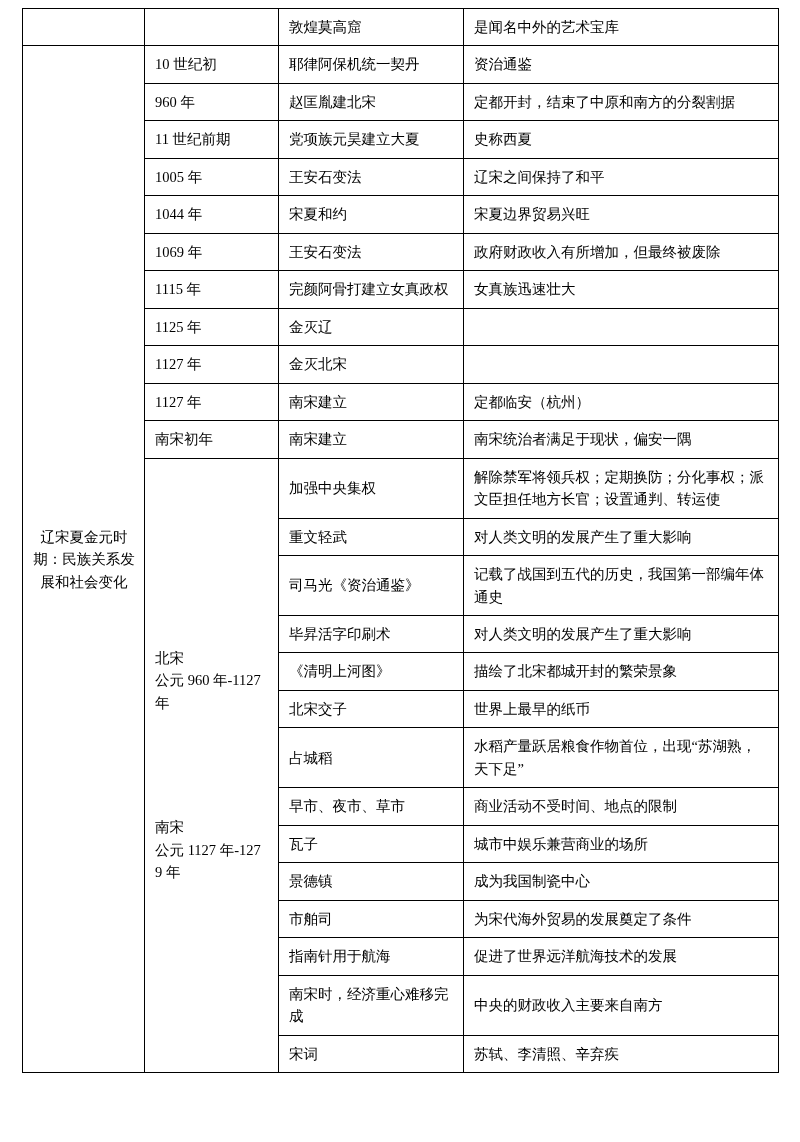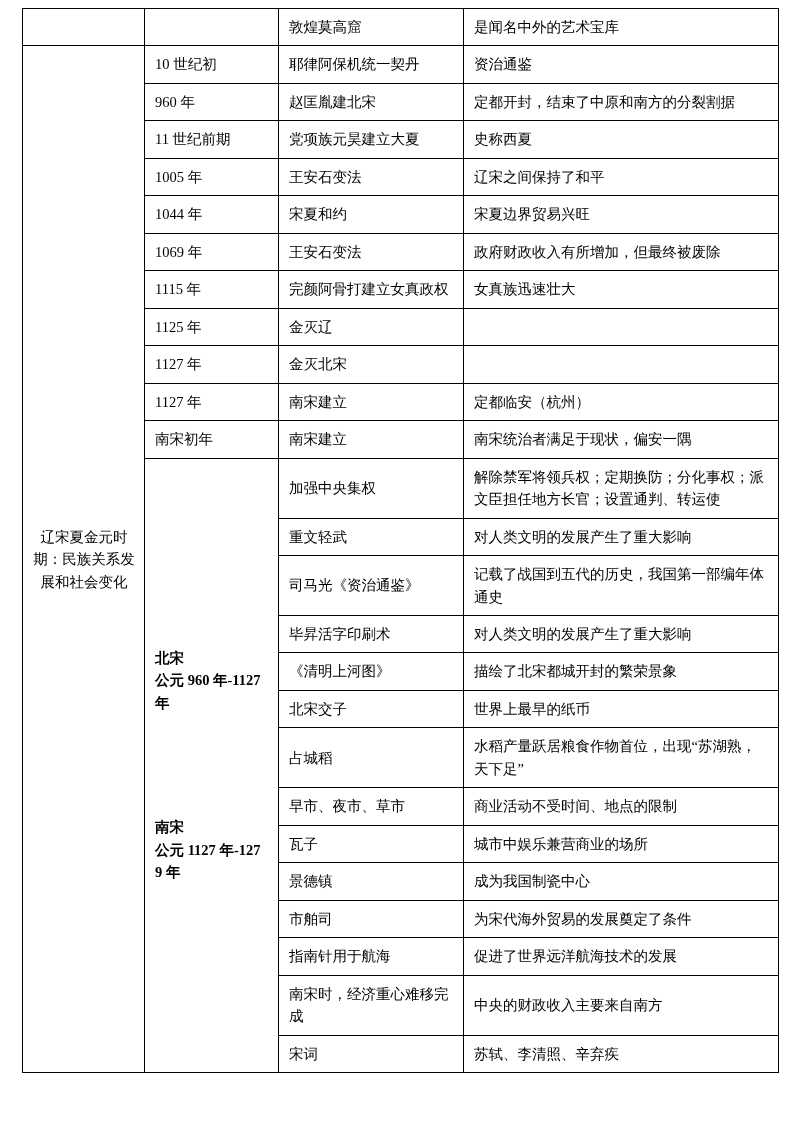--- a/index.html
+++ b/index.html
@@ -40,21 +40,20 @@
   .col-desc { width: 315px; }
 
   td.era-cell {
     text-align: center;
     vertical-align: middle;
     line-height: 2.0;
   }
   td.period-cell {
     vertical-align: middle;
     line-height: 1.7;
-    font-weight: bold;
   }
   .period-block {
     display: block;
   }
   .period-block + .period-block {
     margin-top: 102px;
   }
   .first-row td { padding-top: 6px; padding-bottom: 6px; }
 </style>
 </head>

